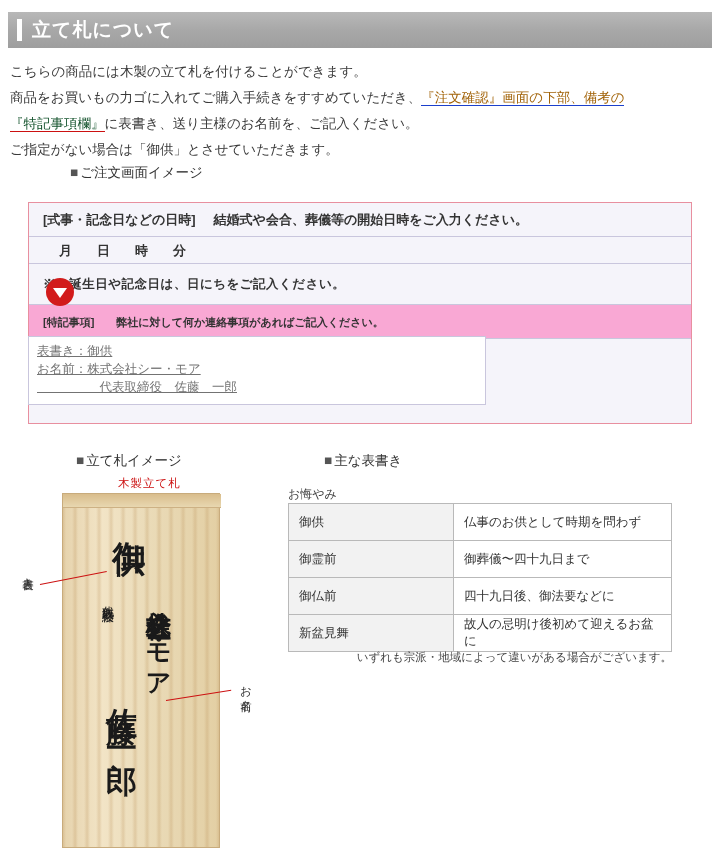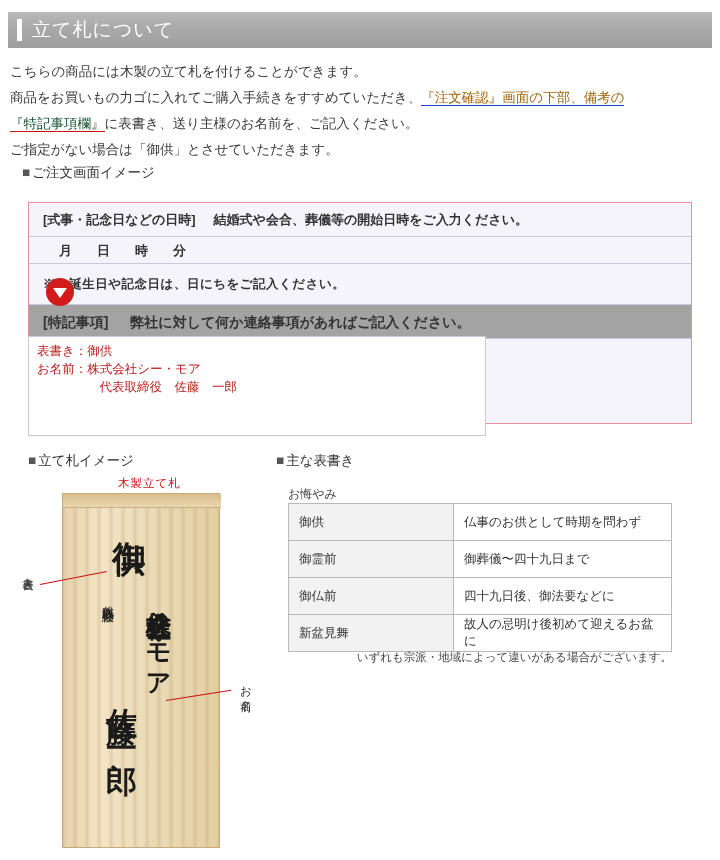--- a/index.html
+++ b/index.html
@@ -25,20 +25,21 @@
   
   .header-bar {
     position: absolute;
     left: 8px;
     top: 12px;
     width: 704px;
     height: 36px;
     background: linear-gradient(to bottom, #b8b8b8 0%, #a8a8a8 50%, #9e9e9e 100%);
     display: flex;
     align-items: center;
+    font-weight: bold;
   }
   .header-accent {
     width: 5px;
     height: 22px;
     background: #ffffff;
     margin-left: 9px;
     margin-right: 10px;
   }
   .header-title {
     font-size: 19px;
@@ -63,20 +64,21 @@
   }
   .hl-red {
     color: #14532d;
     border-bottom: 1px solid #cc1111;
   }
 
   
   .sec-head {
     font-size: 13.5px;
     color: #333;
+    margin-left: 48px;
   }
   .sec-head .sq {
     color: #555;
     margin-right: 2px;
   }
 
   #order-head { position: absolute; left: 22px; top: 164px; }
 
   
   .order-box {
@@ -116,39 +118,40 @@
     line-height: 41px;
     padding-left: 14px;
     font-size: 12.5px;
     color: #333;
     letter-spacing: 0.5px;
   }
   .ob-r4 {
     height: 34px;
     line-height: 34px;
     padding-left: 14px;
-    font-size: 14px;
-    color: #333;
-    background: #a3a3a3;
+    font-size: 11px;
+    color: #333;
+    background: #f9a8d4;
   }
   .ob-r4 .lbl { margin-right: 22px; }
   .ob-note {
     position: absolute;
     left: 28px;
     top: 336px;
     width: 458px;
-    height: 100px;
+    height: 69px;
     background: #ffffff;
     border: 1px solid #c9c6dd;
     box-sizing: border-box;
     padding: 5px 8px;
     font-size: 12.5px;
     line-height: 1.45;
-    color: #b91c1c;
+    color: #737373;
     white-space: pre;
+    text-decoration: underline;
   }
   
   .arrow {
     position: absolute;
     left: 46px;
     top: 278px;
     width: 28px;
     height: 28px;
     border-radius: 50%;
     background: #d21b1b;

